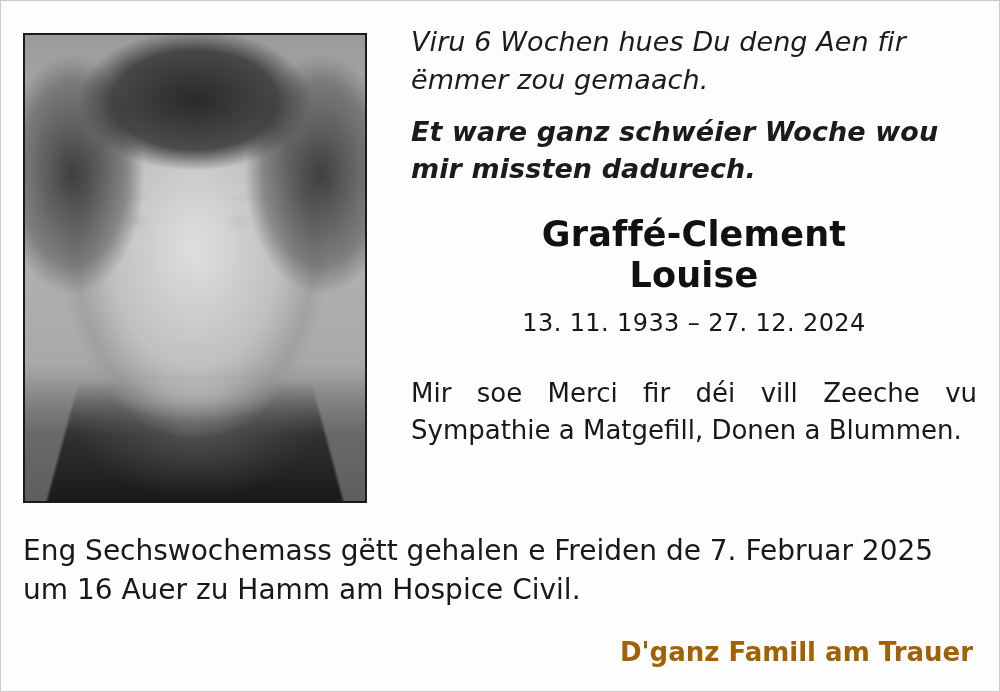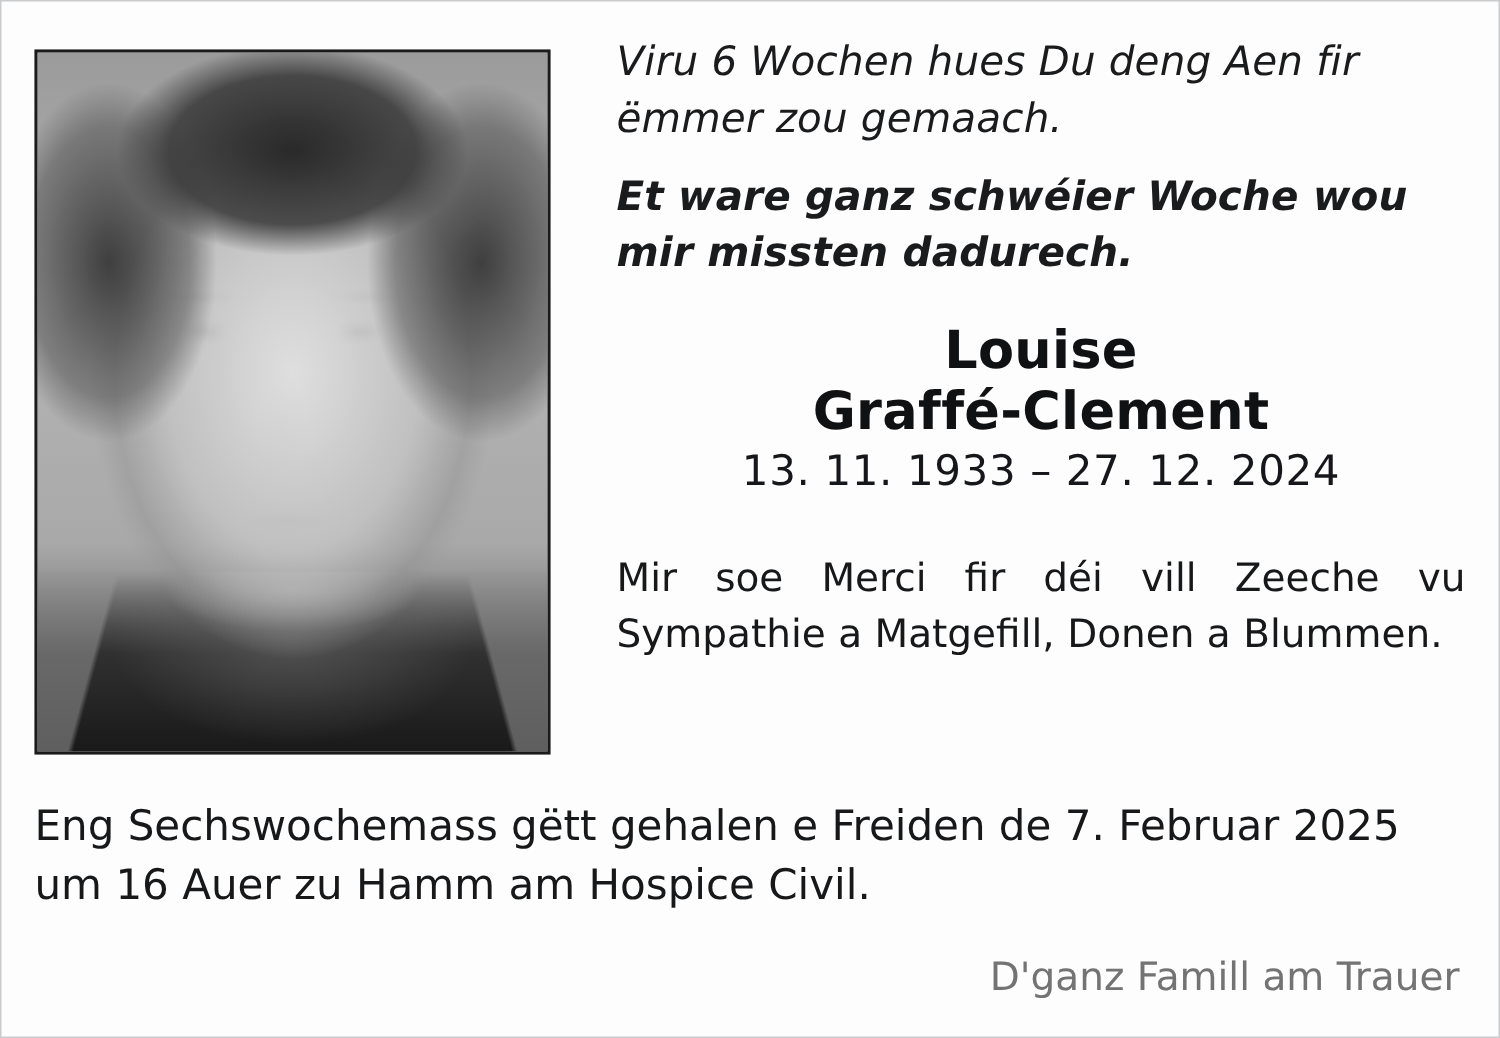--- a/index.html
+++ b/index.html
@@ -122,21 +122,22 @@
     margin: 6px 0 0 0;
   }
   .name {
     font-weight: bold;
     font-size: 35px;
     line-height: 1.18;
     letter-spacing: 0.2px;
     color: #101113;
   }
   .dates {
-    font-size: 28px;
+    font-size: 24px;
+    margin-top: 12px;
     letter-spacing: 0.4px;
     color: #16171a;
   }
 
   .thanks {
     font-size: 26px;
     line-height: 1.45;
     margin-top: 38px;
     text-align: justify;
     text-align-last: left;
@@ -149,22 +150,23 @@
   }
   .mass {
     font-size: 28px;
     line-height: 1.40;
     color: #17181a;
   }
   .signature {
     margin-top: 8px;
     text-align: right;
     font-size: 26px;
-    color: #737373;
+    color: #a16207;
     padding-right: 4px;
+    font-weight: bold;
   }
 </style>
 </head>
 <body>
 
 <div class="notice">
   <div class="notice-inner">
 
     <div class="top-row">
 
@@ -172,22 +174,22 @@
         <div class="portrait-frame">
           <div class="portrait"></div>
         </div>
       </div>
 
       <div class="texts">
         <p class="verse">Viru 6 Wochen hues Du deng Aen fir ëmmer zou gemaach.</p>
         <p class="verse second">Et ware ganz schwéier Woche wou mir missten dadurech.</p>
 
         <div class="name-block">
+          <div class="name">Graffé-Clement</div>
           <div class="name">Louise</div>
-          <div class="name">Graffé-Clement</div>
           <div class="dates">13. 11. 1933 – 27. 12. 2024</div>
         </div>
 
         <p class="thanks">Mir soe Merci fir déi vill Zeeche vu Sympathie a Matgefill, Donen a Blummen.</p>
       </div>
     </div>
 
     <div class="bottom">
       <p class="mass">Eng Sechswochemass gëtt gehalen e Freiden de 7. Februar 2025 um 16 Auer zu Hamm am Hospice Civil.</p>
       <div class="signature">D'ganz Famill am Trauer</div>

